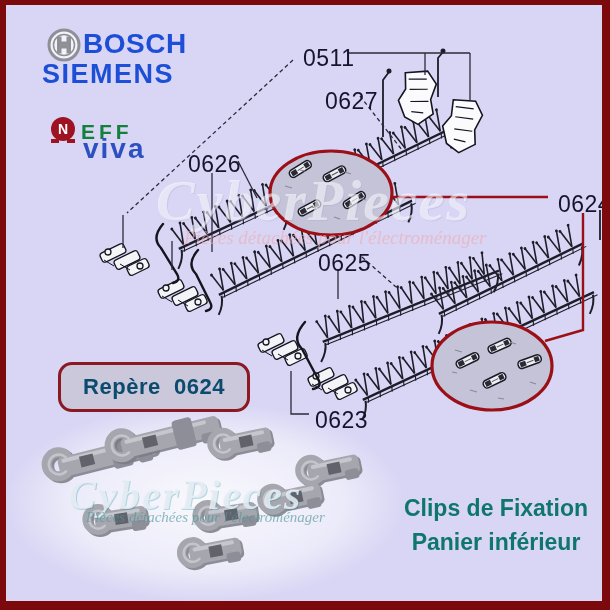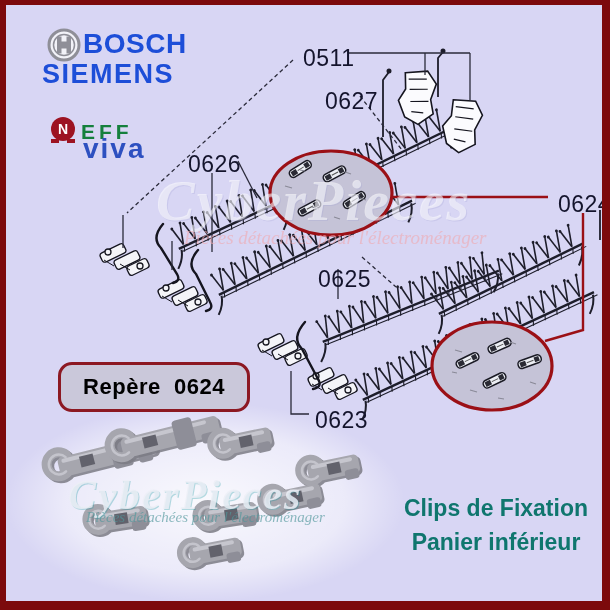--- a/index.html
+++ b/index.html
@@ -25,21 +25,21 @@
   .brand-neff{left:42px;top:110px;display:flex;align-items:center;gap:3px;}
   .brand-neff .neff-rest{font-size:21px;color:#15803d;letter-spacing:4px;font-weight:800;padding-top:2px;text-align:right;}
   .brand-viva{left:77px;top:130px;font-size:28px;color:#2d50c0;letter-spacing:2px;font-weight:700;text-align:center;}
   
   .repere-box{
     position:absolute;left:52px;top:357px;width:186px;height:44px;z-index:6;
     border:3px solid #8c1822;border-radius:14px;background:#cac8da;
     display:flex;align-items:center;justify-content:center;
   }
   .repere-box span{
-    color:#000000;font-size:22px;font-weight:700;white-space:pre;letter-spacing:0.5px;
+    color:#0c4a6e;font-size:22px;font-weight:700;white-space:pre;letter-spacing:0.5px;
   }
   
   .caption{
     position:absolute;left:382px;top:486px;width:216px;z-index:6;
     text-align:center;color:#0f766e;font-size:23px;font-weight:700;line-height:34px;
   }
   .caption span{display:block;}
   
   .wm-name{
     font-family:"Liberation Serif",serif;font-style:italic;font-weight:700;
@@ -325,21 +325,21 @@
   </svg>
 
   <div class="abs wm-name wm1">CyberPieces</div>
   <div class="abs wm-tag wm1t">Pièces détachées pour l'électroménager</div>
   <div class="abs wm-name wm2">CyberPieces</div>
   <div class="abs wm-tag wm2t">Pièces détachées pour l'électroménager</div>
 
   <div class="plabel" style="left:297px;top:40px">0511</div>
   <div class="plabel" style="left:319px;top:83px">0627</div>
   <div class="plabel" style="left:182px;top:146px">0626</div>
-  <div class="plabel" style="left:312px;top:261px">0625</div>
+  <div class="plabel" style="left:312px;top:245px">0625</div>
   <div class="plabel" style="left:552px;top:186px">0624</div>
   <div class="plabel" style="left:309px;top:402px">0623</div>
 
   <svg class="abs" style="left:40px;top:22px;z-index:6" width="36" height="36" viewBox="0 0 36 36">
     <circle cx="18" cy="18" r="15" fill="#f2f2f8" stroke="#8f8f98" stroke-width="3"></circle>
     <circle cx="18" cy="18" r="10.5" fill="none" stroke="#8f8f98" stroke-width="1.5"></circle>
     <rect x="11" y="9.5" width="4.5" height="17" fill="#8f8f98"></rect>
     <rect x="20.5" y="9.5" width="4.5" height="17" fill="#8f8f98"></rect>
     <rect x="13" y="14.5" width="10" height="7" fill="#8f8f98"></rect>
   </svg>

